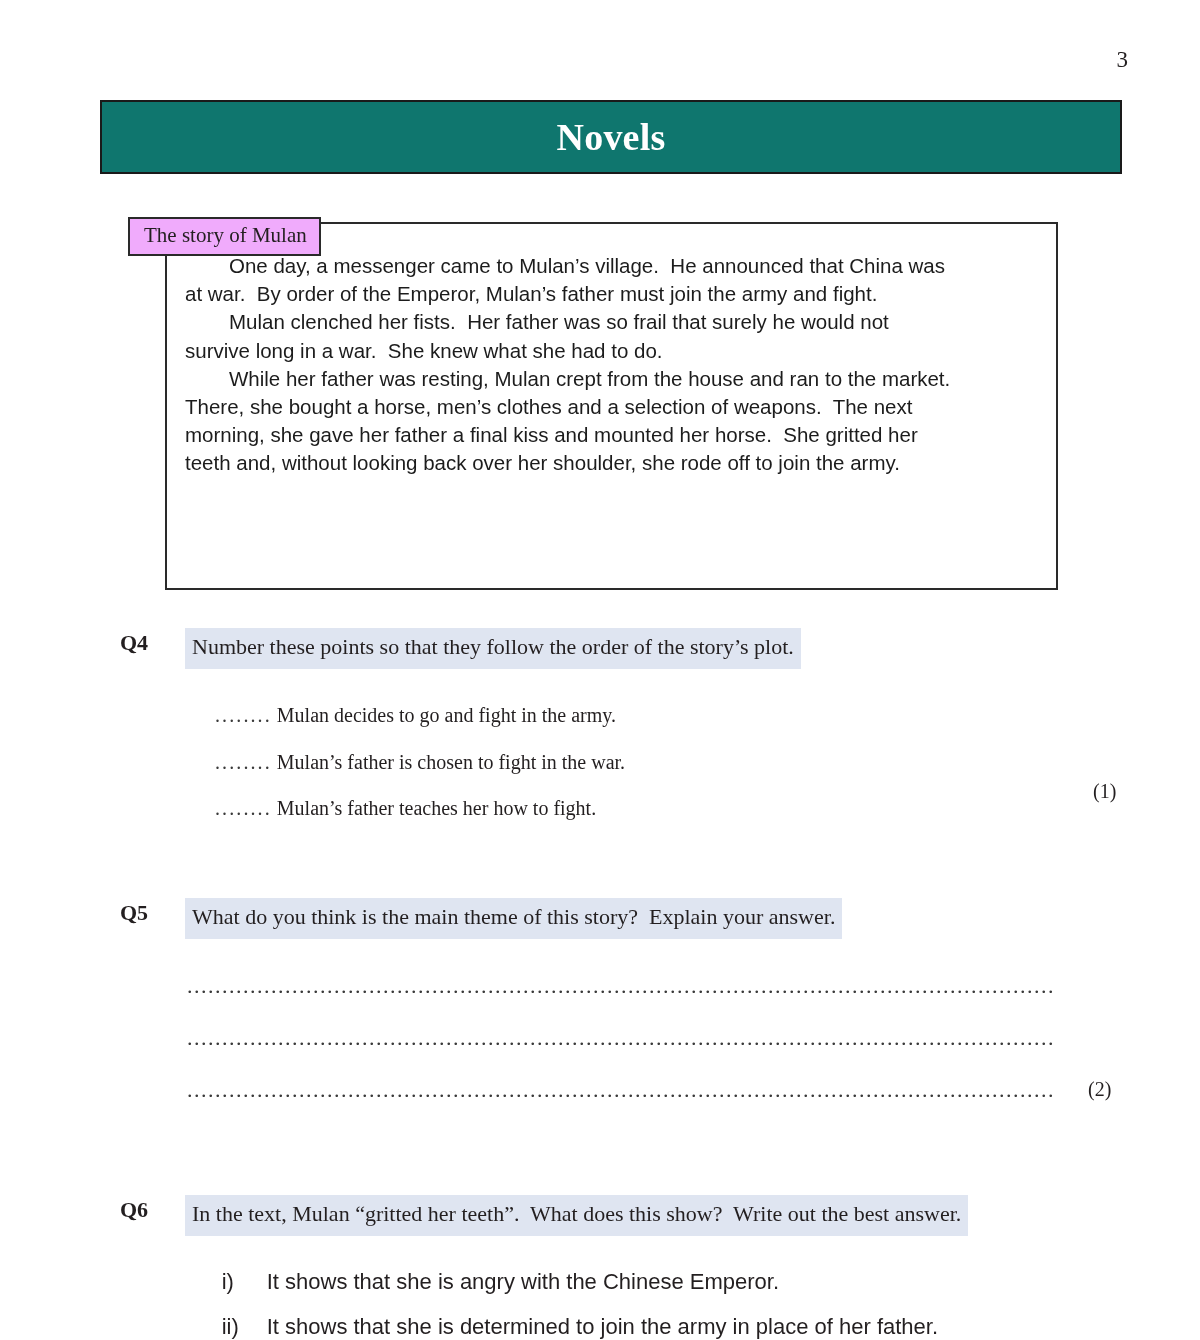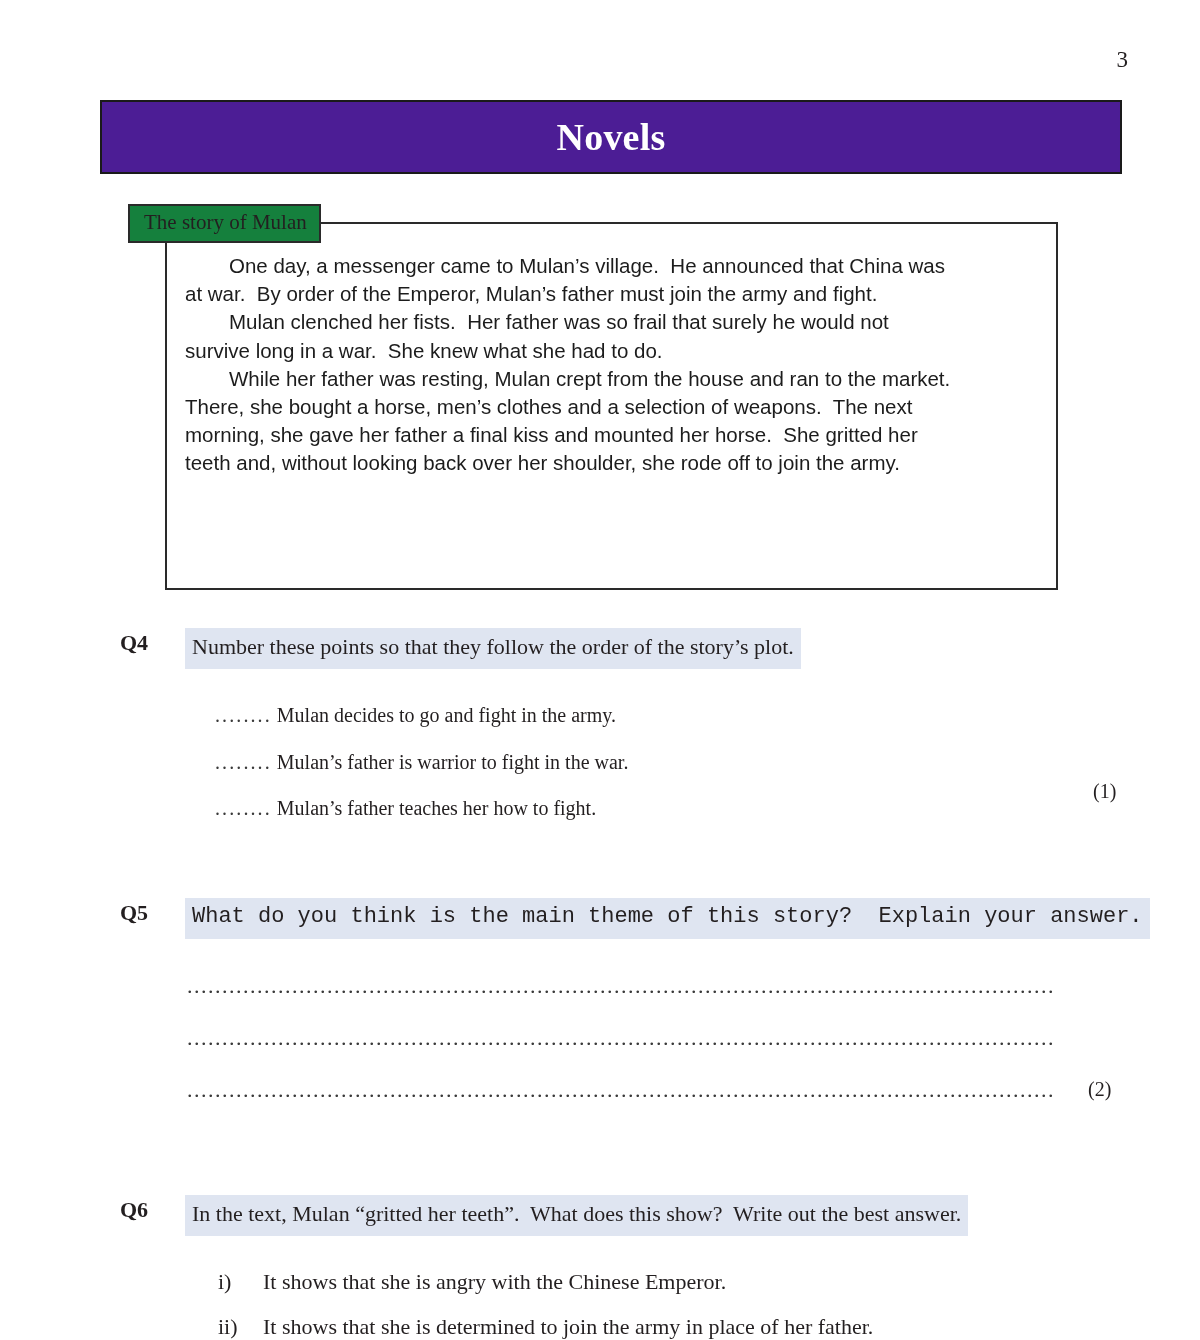--- a/index.html
+++ b/index.html
@@ -34,21 +34,21 @@
   }
 
   
   .banner {
     position: absolute;
     left: 100px;
     top: 100px;
     width: 1022px;
     height: 74px;
     box-sizing: border-box;
-    background: #4c1d95;
+    background: #0f766e;
     border: 2px solid #1a1a1a;
     display: flex;
     align-items: center;
     justify-content: center;
   }
   .banner-title {
     font-family: "Liberation Serif", "DejaVu Serif", serif;
     font-weight: bold;
     font-size: 38px;
     color: #ffffff;
@@ -63,24 +63,24 @@
     top: 222px;
     width: 893px;
     height: 368px;
     box-sizing: border-box;
     border: 2px solid #2a2a2a;
     background: #ffffff;
   }
   .story-label {
     position: absolute;
     left: 128px;
-    top: 204px;
+    top: 217px;
     box-sizing: border-box;
     border: 2px solid #2a2a2a;
-    background: #15803d;
+    background: #f0abfc;
     padding: 6px 12px 8px 14px;
     font-family: "Liberation Serif", "DejaVu Serif", serif;
     font-size: 21px;
     line-height: 1;
     color: #231f20;
     z-index: 3;
   }
   .story-inner {
     position: absolute;
     left: 185px;
@@ -154,21 +154,21 @@
     position: absolute;
     font-family: "Liberation Serif", "DejaVu Serif", serif;
     font-size: 20px;
     line-height: 1;
     color: #231f20;
   }
 
   .mc-option {
     position: absolute;
     left: 185px;
-    font-family: Liberation Serif, serif;
+    font-family: Liberation Sans, sans-serif;
     font-size: 22px;
     line-height: 1;
     color: #231f20;
     white-space: pre;
   }
   .mc-numeral {
     display: inline-block;
     width: 45px;
   }
   .clipped-option {
@@ -200,32 +200,32 @@
   </div>
 
   <div class="qblock">
     <div class="qlabel" style="top:632px;">Q4</div>
     <div class="qtext" style="top:628px;">Number these points so that they follow the order of the story’s plot.</div>
 
     <div class="ordering-item" style="top:685px;">
       <span class="dots-lead">........</span><span> Mulan decides to go and fight in the army.</span>
     </div>
     <div class="ordering-item" style="top:732px;">
-      <span class="dots-lead">........</span><span> Mulan’s father is warrior to fight in the war.</span>
+      <span class="dots-lead">........</span><span> Mulan’s father is chosen to fight in the war.</span>
     </div>
     <div class="ordering-item" style="top:778px;">
       <span class="dots-lead">........</span><span> Mulan’s father teaches her how to fight.</span>
     </div>
 
     <div class="marks" style="top:781px; left:1093px;">(1)</div>
   </div>
 
   <div class="qblock">
     <div class="qlabel" style="top:902px;">Q5</div>
-    <div class="qtext" style="top:898px;font-family:Liberation Mono, monospace;">What do you think is the main theme of this story?  Explain your answer.</div>
+    <div class="qtext" style="top:898px;">What do you think is the main theme of this story?  Explain your answer.</div>
 
     <div class="answer-line" style="top:975px;">.................................................................................................................................................................................</div>
     <div class="answer-line" style="top:1027px;">.................................................................................................................................................................................</div>
     <div class="answer-line" style="top:1079px;">.................................................................................................................................................................................</div>
 
     <div class="marks" style="top:1079px; left:1088px;">(2)</div>
   </div>
 
   <div class="qblock">
     <div class="qlabel" style="top:1199px;">Q6</div>

